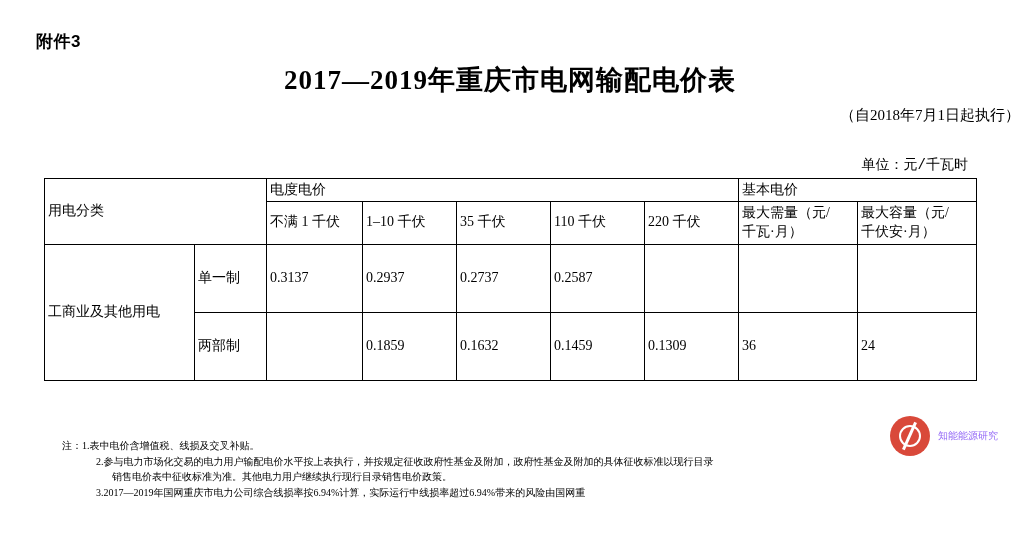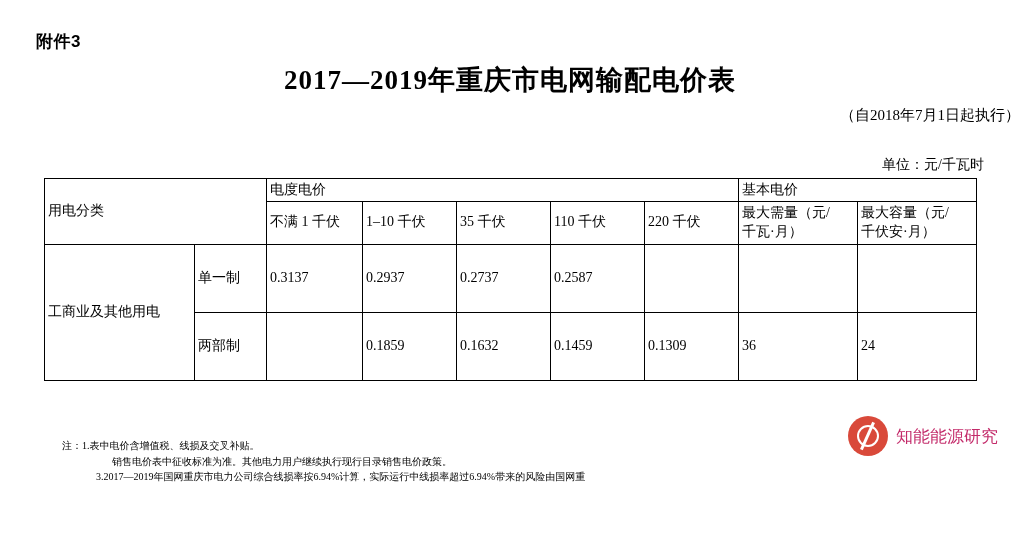--- a/index.html
+++ b/index.html
@@ -45,24 +45,24 @@
     position: absolute;
     left: 0;
     right: 0;
     top: 106px;
     text-align: right;
     font-size: 15px;
     font-family: "Liberation Serif", "DejaVu Serif", serif;
   }
   .unit-note {
     position: absolute;
-    right: 36px;
+    right: 52px;
     top: 156px;
     font-size: 14px;
-    font-family: Liberation Serif, serif;
+    font-family: Liberation Mono, monospace;
   }
   table.price-table {
     position: absolute;
     left: 44px;
     top: 178px;
     width: 932px;
     border-collapse: collapse;
     table-layout: fixed;
   }
   table.price-table td, table.price-table th {
@@ -149,22 +149,22 @@
     content: "";
     position: absolute;
     left: 18px;
     top: 5px;
     width: 3px;
     height: 30px;
     background: #ffffff;
     transform: rotate(24deg);
   }
   .wm-text {
-    font-size: 17px;
-    color: #be185d;
+    font-size: 10px;
+    color: #8b5cf6;
     font-family: "Liberation Sans", "DejaVu Sans", sans-serif;
     white-space: nowrap;
   }
 </style>
 </head>
 <body>
 
 <div class="page">
 
   <div class="attachment-label">附件3</div>
@@ -229,20 +229,23 @@
         <td class="val">36</td>
         <td class="val">24</td>
       </tr>
     </tbody>
   </table>
 
   <div class="notes">
     <span class="note-line">
       <span class="note-head">注：</span><span>1.</span><span>表中电价含增值税、线损及交叉补贴。</span>
     </span>
+    <span class="note-indent">
+      <span>2.</span><span>参与电力市场化交易的电力用户输配电价水平按上表执行，并按规定征收政府性基金及附加，政府性基金及附加的具体征收标准以现行目录</span>
+    </span>
     <span class="note-indent" style="padding-left:50px">
       <span>销售电价表中征收标准为准。其他电力用户继续执行现行目录销售电价政策。</span>
     </span>
     <span class="note-indent">
       <span>3.</span><span>2017—2019年国网重庆市电力公司综合线损率按6.94%计算，实际运行中线损率超过6.94%带来的风险由国网重</span>
     </span>
   </div>
 
   <div class="watermark">
     <span class="wm-logo"></span>

